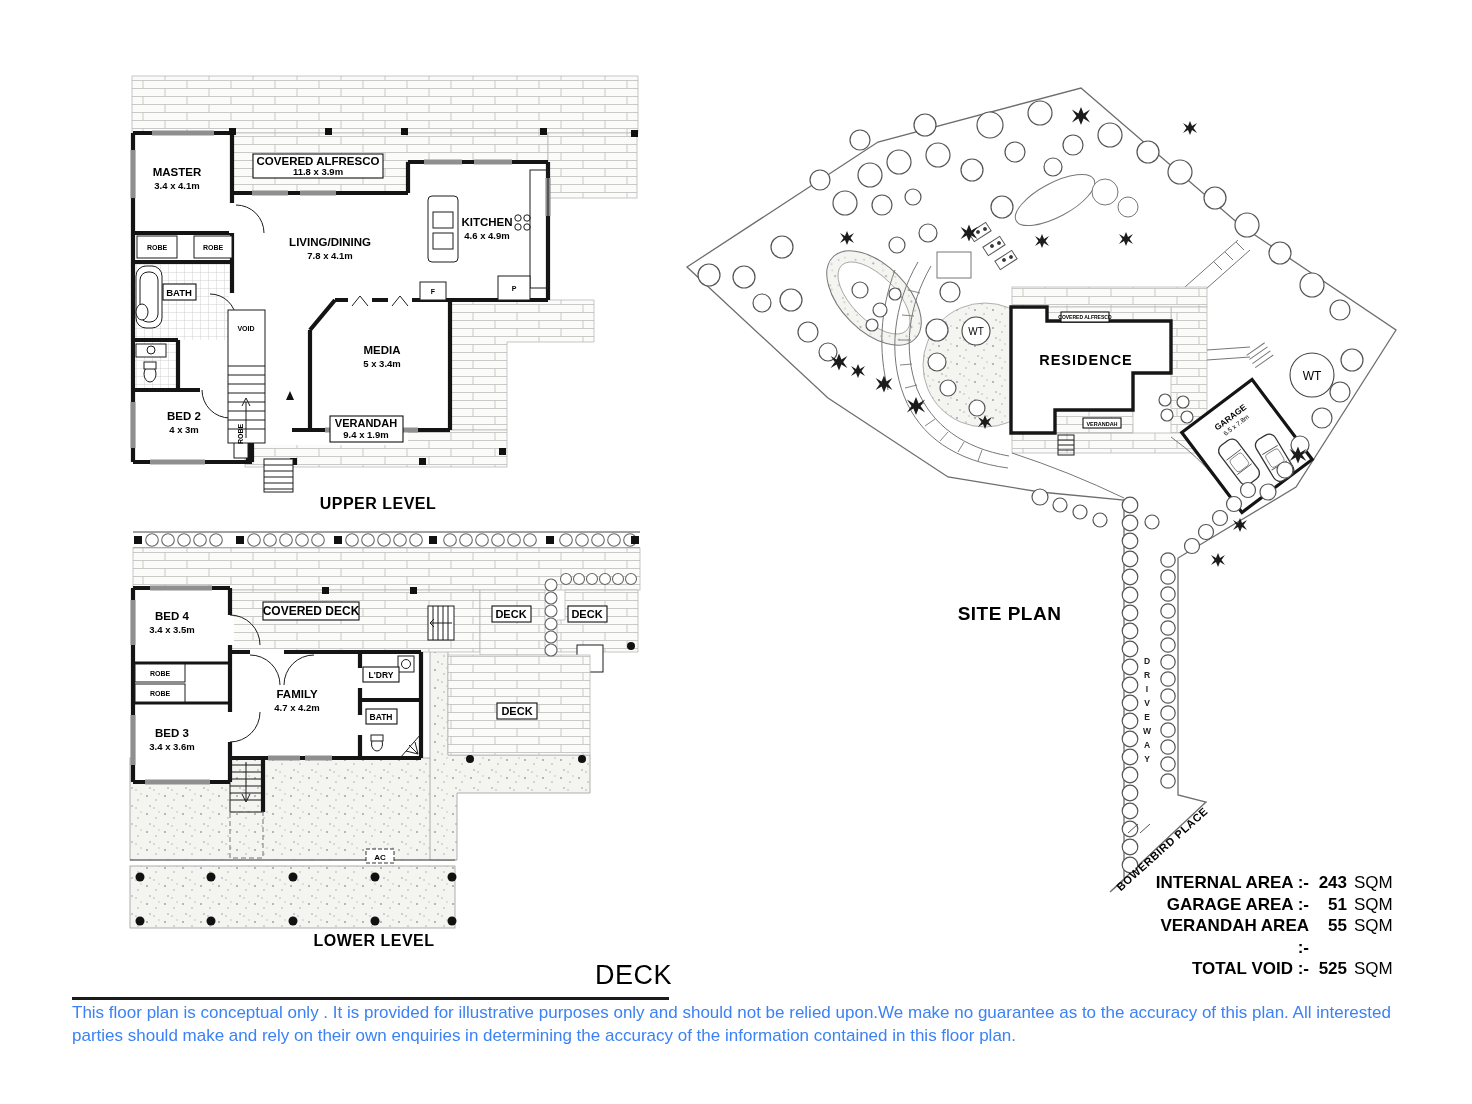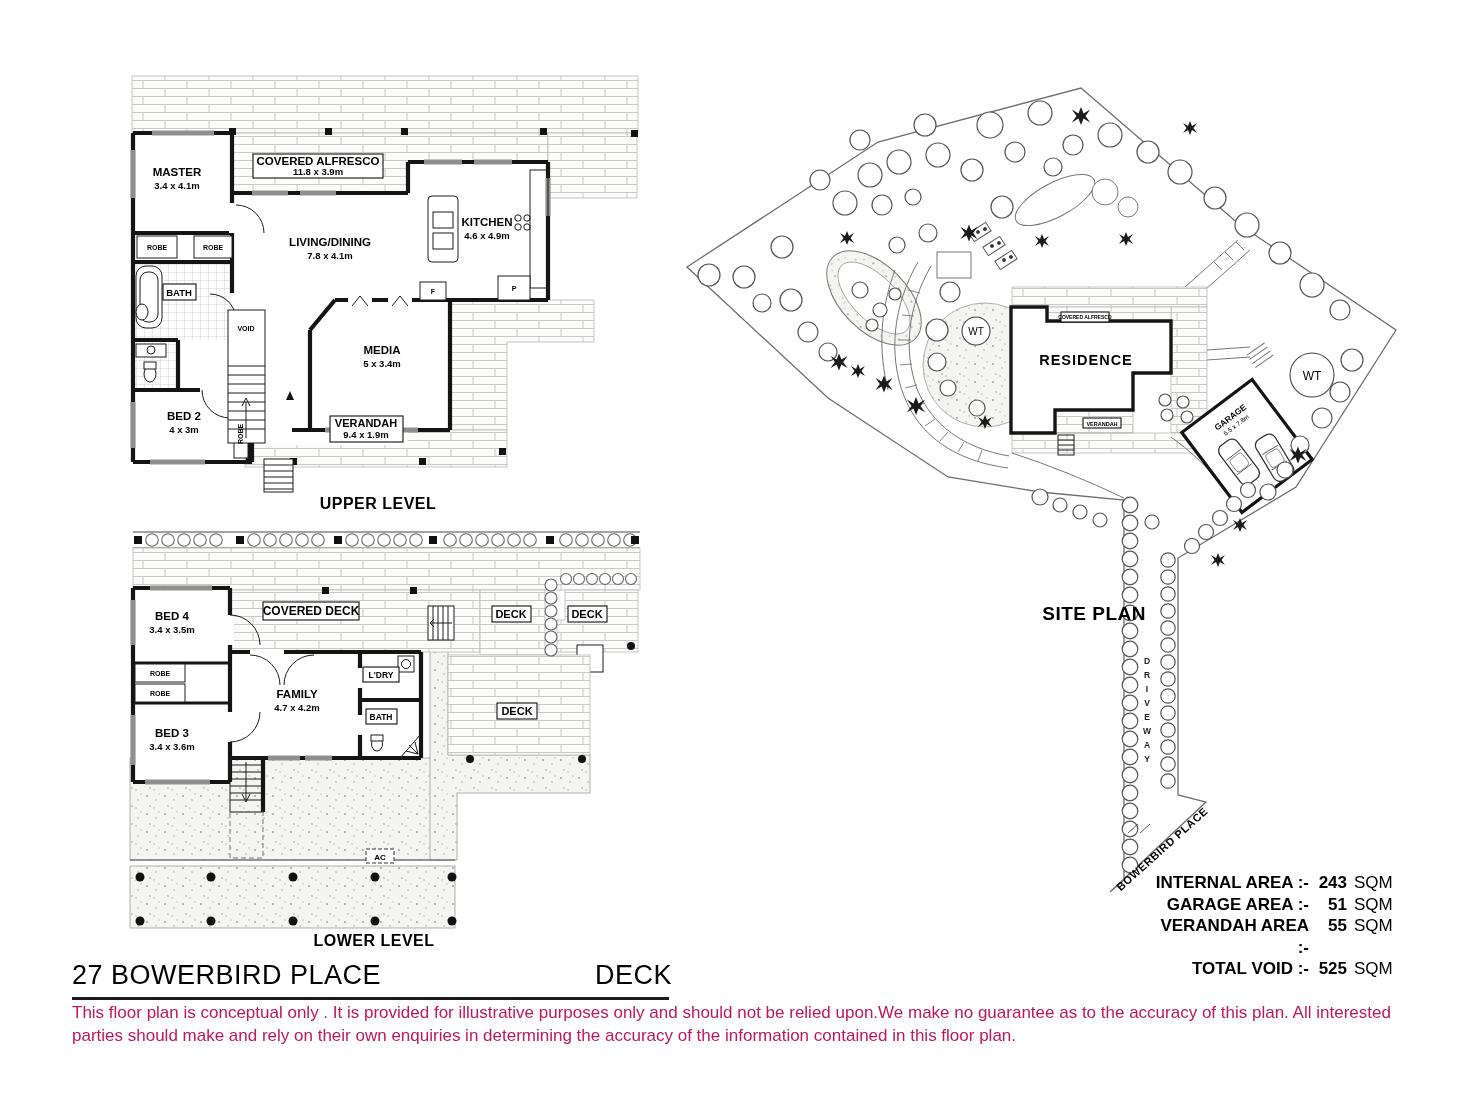--- a/index.html
+++ b/index.html
@@ -24,21 +24,21 @@
   .tree{fill:#fff;stroke:#555;stroke-width:1.2;}
   .dv{fill:#fff;stroke:#666;stroke-width:1.1;}
   .htxt{position:absolute;white-space:nowrap;}
   .level-title{font-size:16px;font-weight:bold;letter-spacing:.5px;text-align:center;width:230px;}
   .address{font-size:27px;letter-spacing:.5px;}
   .areas{position:absolute;left:1150px;top:872px;width:250px;font-size:17px;}
   .arow{display:flex;justify-content:flex-start;line-height:21.5px;}
   .albl{font-weight:bold;text-align:right;flex:1;}
   .aval{font-weight:bold;text-align:right;width:38px;}
   .aunit{width:46px;padding-left:7px;}
-  .disclaimer{position:absolute;left:72px;top:1002px;width:1348px;font-size:17px;line-height:1.33;color:#be185d;}
+  .disclaimer{position:absolute;left:72px;top:1002px;width:1348px;font-size:17px;line-height:1.33;color:#3b82f6;}
   .rule{position:absolute;left:72px;top:997px;width:597px;height:2.5px;background:#1b1b1b;}
   .driveway-v{writing-mode:vertical-rl;text-orientation:upright;letter-spacing:4px;
               font-size:8.5px;font-weight:bold;color:#222;}
   .street{transform:rotate(-42deg);transform-origin:0 0;font-size:11px;font-weight:bold;letter-spacing:.6px;}
 </style>
 </head>
 <body>
 
 <div class="page">
 
@@ -488,26 +488,25 @@
       <use href="#shrub" transform="translate(985,422)"></use>
           <use href="#shrub" transform="translate(1298,455) scale(1.2)"></use>
       <use href="#shrub" transform="translate(1240,525)"></use>
           <use href="#shrub" transform="translate(1218,560)"></use>
     </g>
   </g>
 </svg>
 
 <div class="htxt level-title" style="left:263px;top:495px">UPPER LEVEL</div>
 <div class="htxt level-title" style="left:259px;top:932px">LOWER LEVEL</div>
-<div class="htxt" style="left:981px;top:603px;width:165px;text-align:right;font-size:19px;font-weight:bold;letter-spacing:.5px">SITE PLAN</div>
+<div class="htxt" style="left:927px;top:603px;width:165px;text-align:center;font-size:19px;font-weight:bold;letter-spacing:.5px">SITE PLAN</div>
 
 <div class="htxt driveway-v" style="left:1142px;top:656px">DRIVEWAY</div>
 <div class="htxt street" style="left:1114px;top:884px">BOWERBIRD PLACE</div>
 
-<div class="htxt address" style="left:72px;top:960px">27 BOWERBIRD PLACE</div>
 <div class="htxt address" style="left:595px;top:960px">DECK</div>
 <div class="rule"></div>
 
 <div class="areas">
   <div class="arow">
     <span class="albl">INTERNAL AREA :-</span>
     <span class="aval">243</span>
     <span class="aunit">SQM</span>
   </div>
   <div class="arow">

